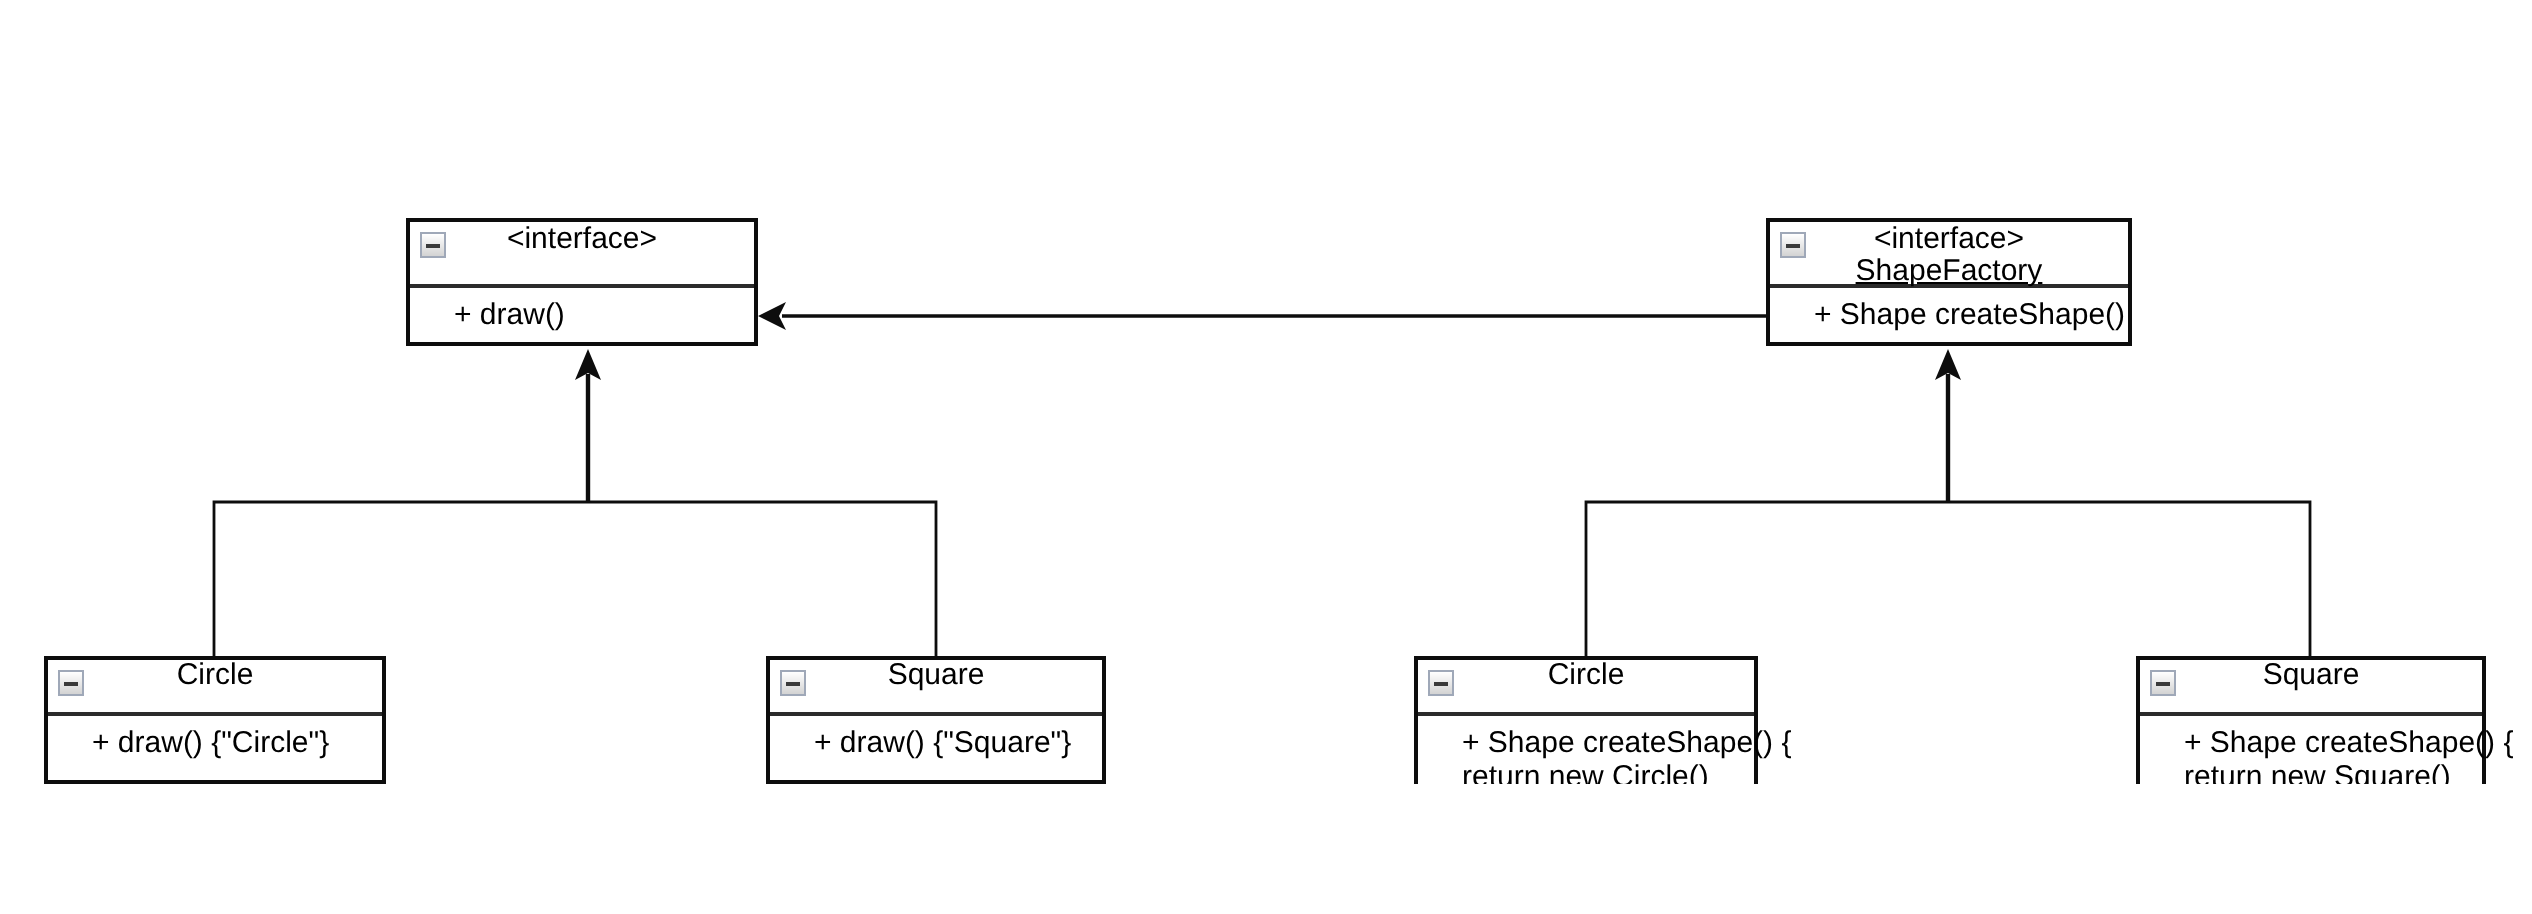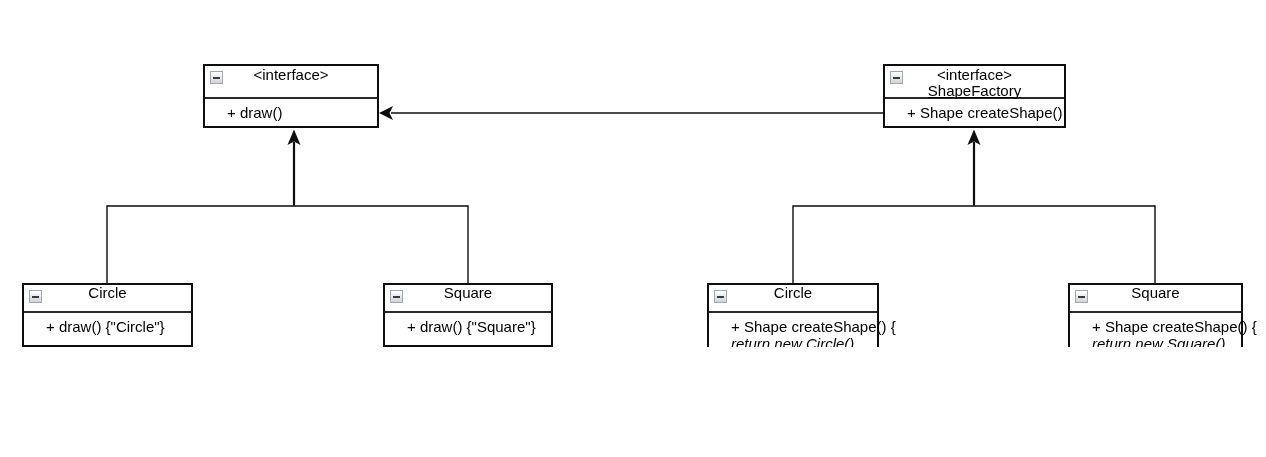--- a/index.html
+++ b/index.html
@@ -8,20 +8,21 @@
     background: #ffffff;
   }
   .canvas {
     position: relative;
     width: 1266px;
     height: 347px;
     background: #ffffff;
     font-family: "Liberation Sans", sans-serif;
     color: #000000;
     overflow: hidden;
+    margin-top: 45px;
   }
   .edges {
     position: absolute;
     left: 0;
     top: 0;
     width: 1266px;
     height: 457px;
   }
   .uml-node {
     position: absolute;
@@ -74,21 +75,20 @@
   }
   .node-body {
     padding-top: 5px;
   }
   .member {
     padding-left: 22px;
     white-space: nowrap;
     line-height: 17px;
   }
   .member.indent {
-    font-style: italic;
   }
 </style>
 </head>
 <body>
 
 <div class="canvas">
 
   <svg class="edges" viewBox="0 0 1266 457" xmlns="http://www.w3.org/2000/svg">
 
     <g>

